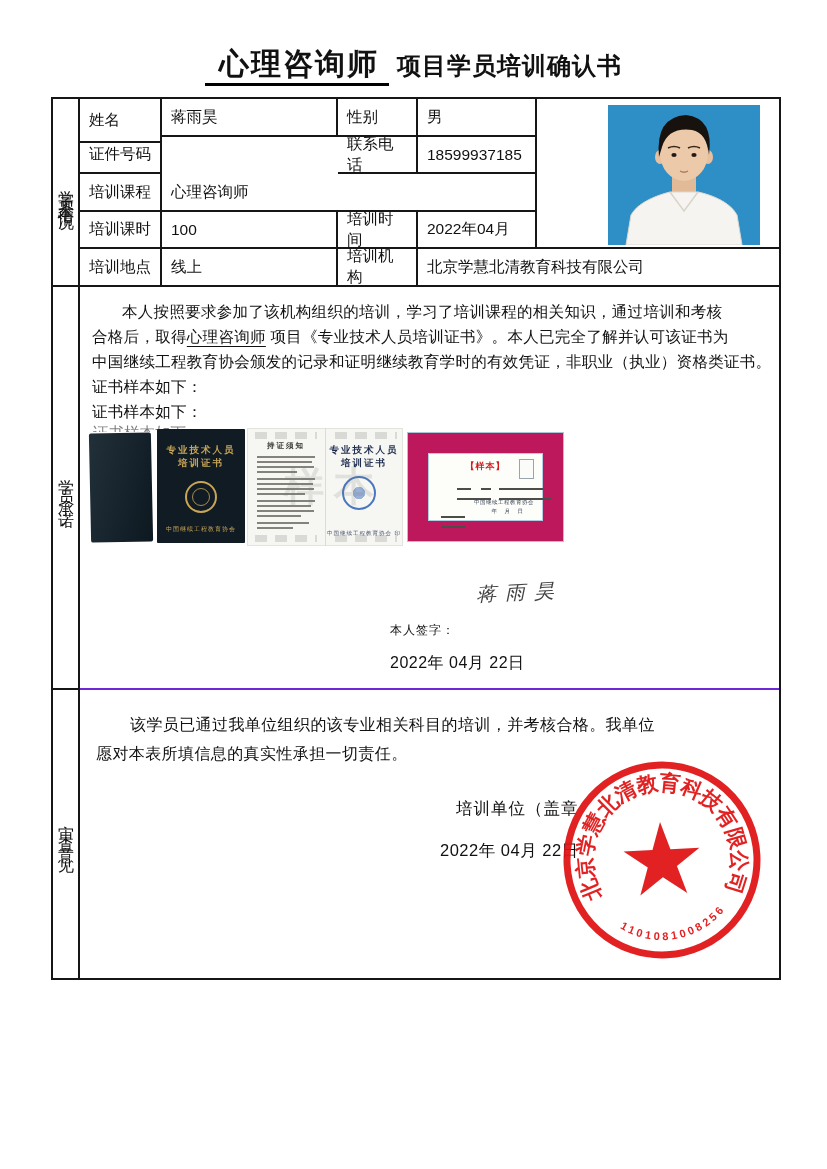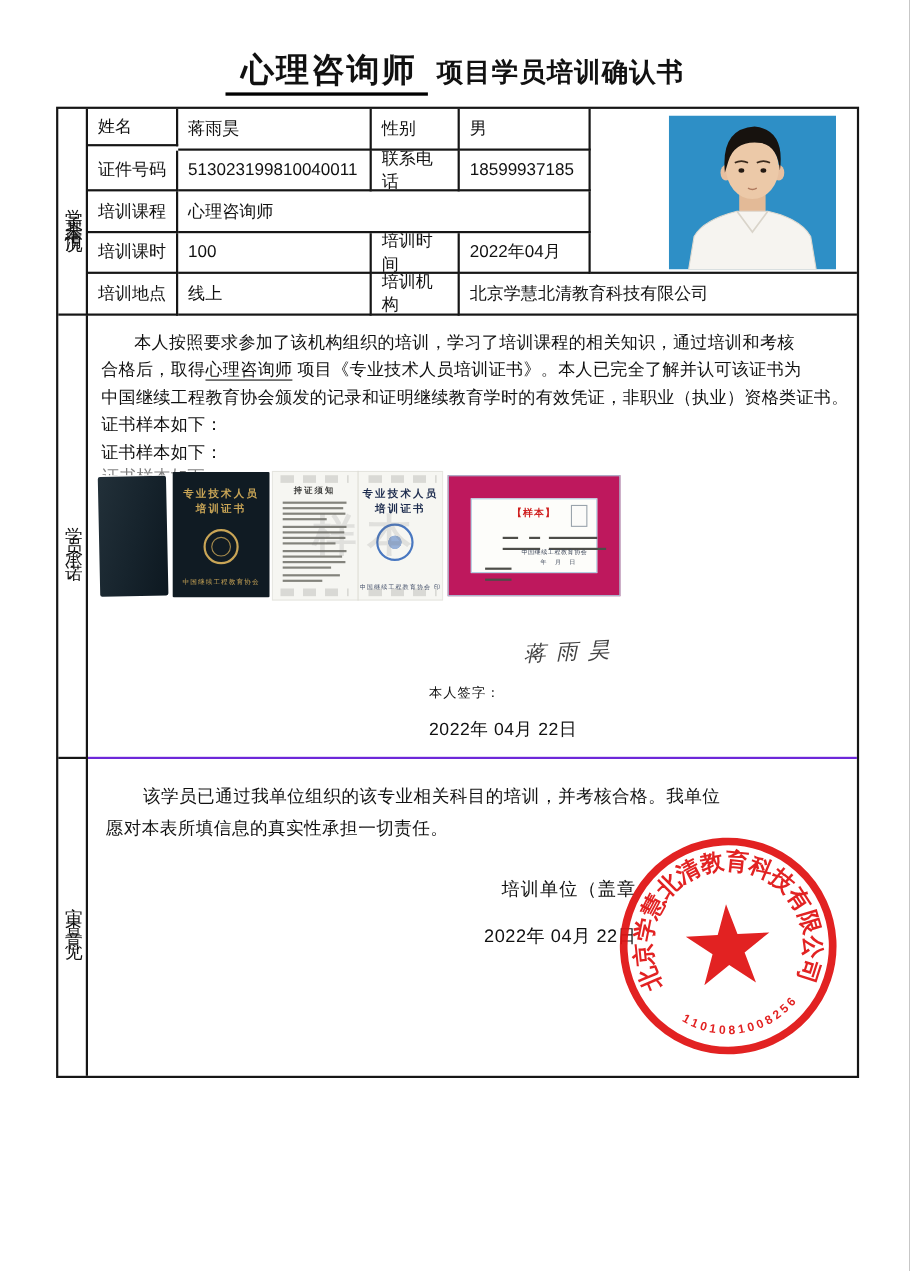--- a/index.html
+++ b/index.html
@@ -105,21 +105,21 @@
   <div class="title-wrap">
     <span class="title-key">心理咨询师</span><span class="title-suf">项目学员培训确认书</span>
   </div>
 
   <div class="tbl">
 
     <div class="sideCell" style="left:0;top:0;width:27px;height:188px;">
       <span class="vtext">学员基本情况</span>
     </div>
 
-    <div class="cell" style="left:27px;top:0;width:82px;height:34px;">姓名</div>
+    <div class="cell" style="left:27px;top:0;width:82px;height:44px;">姓名</div>
     <div class="cell" style="left:109px;top:0;width:176px;height:38px;">蒋雨昊</div>
     <div class="cell" style="left:285px;top:0;width:80px;height:38px;">性别</div>
     <div class="cell" style="left:365px;top:0;width:119px;height:38px;">男</div>
 
     <div class="cell noR photoCell" style="left:484px;top:0;width:242px;height:150px;">
       <svg class="photo" width="152" height="140" viewBox="0 0 152 140">
         <rect x="0" y="0" width="152" height="140" fill="#2e8fc6"></rect>
         <rect x="64" y="66" width="24" height="26" rx="6" fill="#e3ba97"></rect>
         <path d="M18,140 L23,110 C30,97 50,90 62,87 L90,87 C104,90 122,97 129,110 L134,140 Z" fill="#f6f4f0" stroke="#ddd8cf" stroke-width="1"></path>
         <path d="M62,87 L76,106 L90,87" fill="none" stroke="#d9d4ca" stroke-width="1.5"></path>
@@ -128,21 +128,20 @@
         <ellipse cx="76" cy="48" rx="24" ry="28" fill="#ecc9a8"></ellipse>
         <path d="M51,52 Q47,12 78,10 Q106,13 101,50 Q99,28 84,25 Q60,22 54,42 Z" fill="#17120e"></path>
         <path d="M60,43 q6,-3 12,0 M80,43 q6,-3 12,0" stroke="#3a2a1c" stroke-width="1.6" fill="none"></path>
         <ellipse cx="66" cy="50" rx="2.6" ry="2" fill="#241a12"></ellipse>
         <ellipse cx="86" cy="50" rx="2.6" ry="2" fill="#241a12"></ellipse>
         <path d="M72,66 q4,2.4 8,0" stroke="#b07a5e" stroke-width="1.4" fill="none"></path>
       </svg>
     </div>
 
     <div class="cell" style="left:27px;top:38px;width:82px;height:37px;">证件号码</div>
-    <div class="cell" style="left:109px;top:38px;width:176px;height:37px;">513023199810040011</div>
     <div class="cell" style="left:285px;top:38px;width:80px;height:37px;">联系电话</div>
     <div class="cell" style="left:365px;top:38px;width:119px;height:37px;">18599937185</div>
 
     <div class="cell" style="left:27px;top:75px;width:82px;height:38px;">培训课程</div>
     <div class="cell" style="left:109px;top:75px;width:375px;height:38px;">心理咨询师</div>
 
     <div class="cell" style="left:27px;top:113px;width:82px;height:37px;">培训课时</div>
     <div class="cell" style="left:109px;top:113px;width:176px;height:37px;">100</div>
     <div class="cell" style="left:285px;top:113px;width:80px;height:37px;">培训时间</div>
     <div class="cell" style="left:365px;top:113px;width:119px;height:37px;">2022年04月</div>

